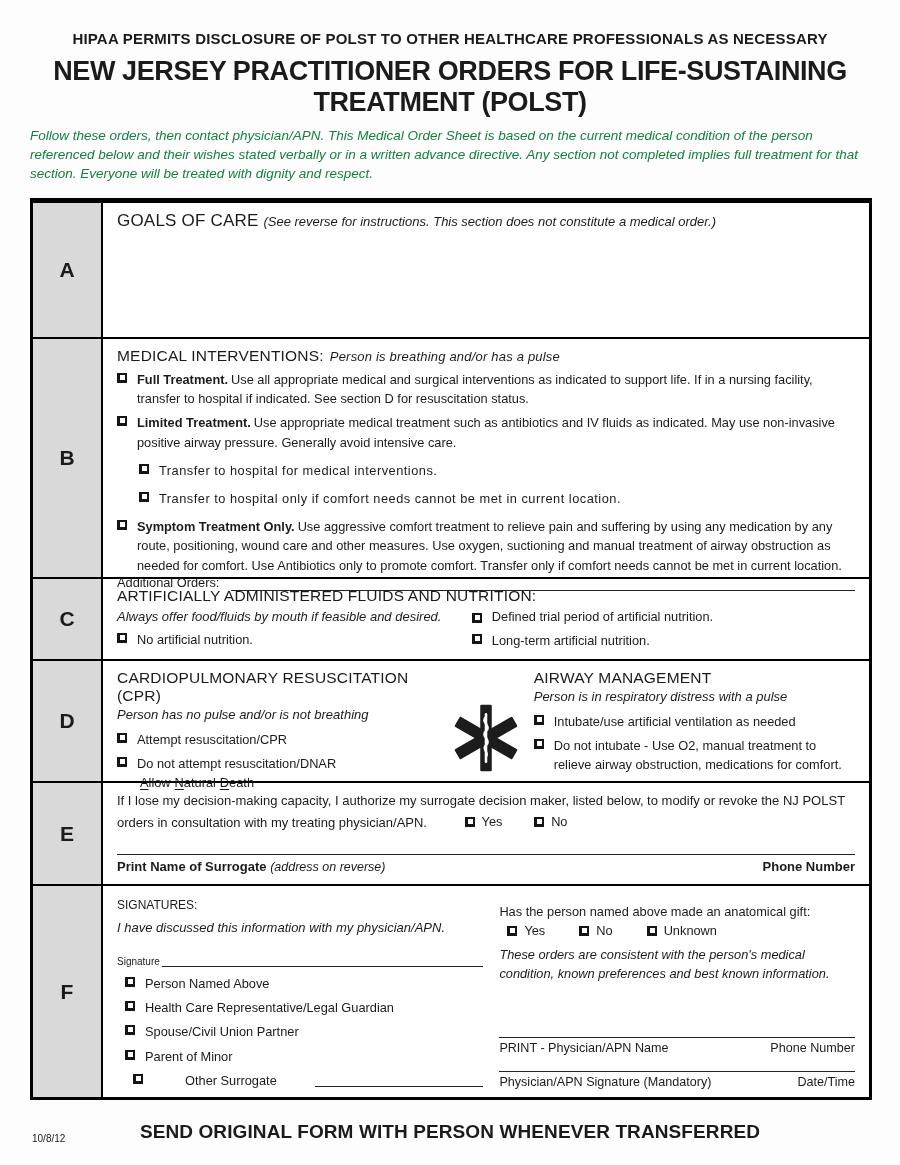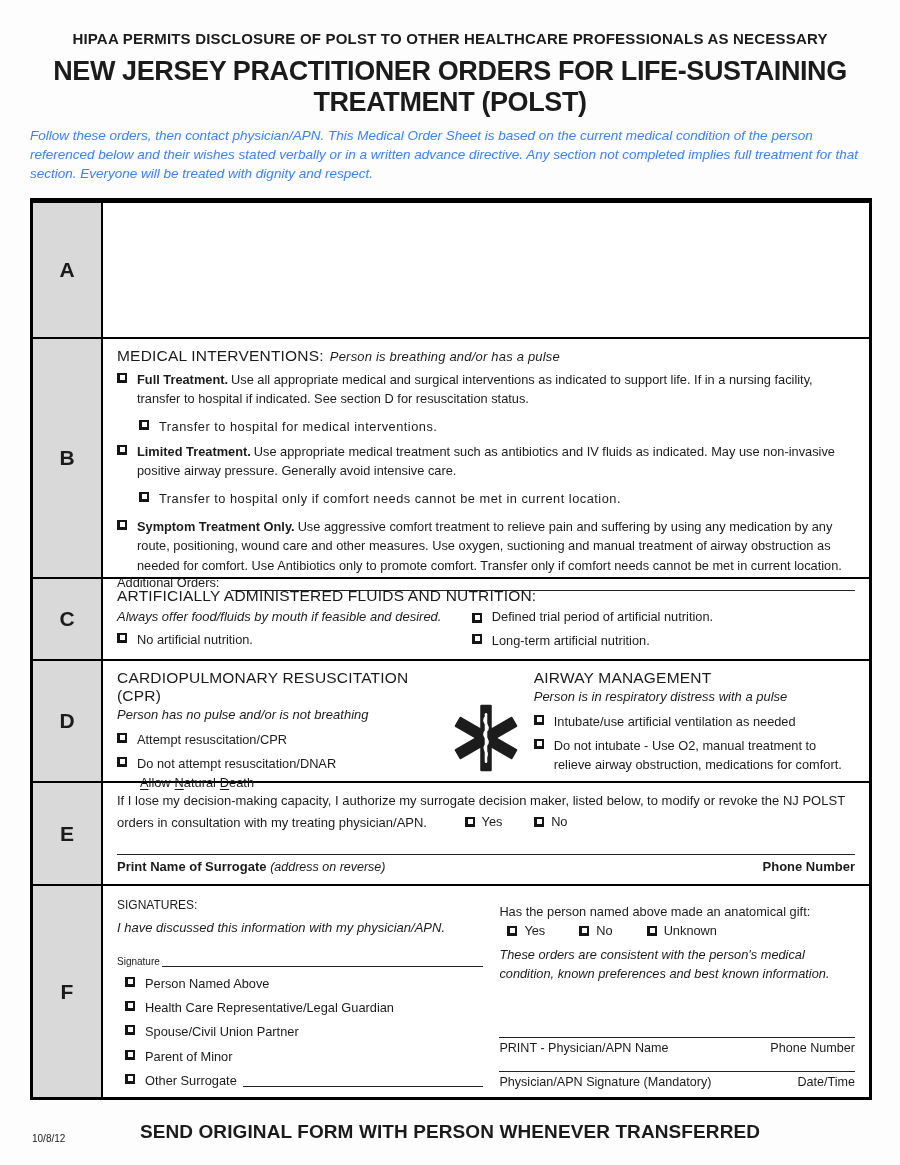--- a/index.html
+++ b/index.html
@@ -20,21 +20,21 @@
   }
   .title {
     margin-top:9px;
     text-align:center;
     font-size:27px; font-weight:800; letter-spacing:-0.4px;
   }
   .intro {
     margin:8px 30px 0 30px;
     font-style:italic;
     font-size:13.5px; line-height:1.42;
-    color:#3b82f6;
+    color:#15803d;
   }
   .toprule {
     margin:15px 28px 0 30px;
     border-top:3px solid #000;
   }
   .person-row {
     display:flex; justify-content:space-between;
     margin:5px 30px 0 30px;
     font-size:14px; font-weight:700;
   }
@@ -133,46 +133,50 @@
     <span>Date of Birth</span>
   </div>
 
   <div class="formtable">
 
     <div class="row" style="height:136px;">
       <div class="letter-cell">
         <span>A</span>
       </div>
       <div class="content-cell">
+        <div class="sec-title" style="font-size:17px;">
+          <span>GOALS OF CARE</span>
+          <span class="note">(See reverse for instructions. This section does not constitute a medical order.)</span>
+        </div>
         <div style="height:92px;"></div>
       </div>
     </div>
 
     <div class="row" style="height:240px;">
       <div class="letter-cell">
         <span>B</span>
       </div>
       <div class="content-cell" style="display:flex;flex-direction:column;">
         <div class="sec-title" style="font-size:15.5px;">
           <span>MEDICAL INTERVENTIONS:</span><span class="sub-italic">Person is breathing and/or has a pulse</span>
         </div>
 
         <div class="item">
           <span class="cb"></span>
           <span class="txt"><b>Full Treatment.</b><span>Use all appropriate medical and surgical interventions as indicated to support life. If in a nursing facility, transfer to hospital if indicated. See section D for resuscitation status.</span></span>
         </div>
 
+        <div class="item">
+          <span class="cb"></span>
+          <span class="txt"><b>Limited Treatment.</b><span>Use appropriate medical treatment such as antibiotics and IV fluids as indicated. May use non-invasive positive airway pressure. Generally avoid intensive care.</span></span>
+        </div>
+
         <div class="item sub-item">
           <span class="cb"></span>
           <span class="txt">Transfer to hospital for medical interventions.</span>
-        </div>
-
-        <div class="item">
-          <span class="cb"></span>
-          <span class="txt"><b>Limited Treatment.</b><span>Use appropriate medical treatment such as antibiotics and IV fluids as indicated. May use non-invasive positive airway pressure. Generally avoid intensive care.</span></span>
         </div>
 
         <div class="item sub-item">
           <span class="cb"></span>
           <span class="txt">Transfer to hospital only if comfort needs cannot be met in current location.</span>
         </div>
 
         <div class="item" style="margin-top:9px;">
           <span class="cb"></span>
           <span class="txt"><b>Symptom Treatment Only.</b><span>Use aggressive comfort treatment to relieve pain and suffering by using any medication by any route, positioning, wound care and other measures. Use oxygen, suctioning and manual treatment of airway obstruction as needed for comfort. Use Antibiotics only to promote comfort. Transfer only if comfort needs cannot be met in current location.</span></span>
@@ -313,21 +317,21 @@
               <span class="txt">Health Care Representative/Legal Guardian</span>
             </div>
             <div class="item" style="margin-left:8px;">
               <span class="cb"></span>
               <span class="txt">Spouse/Civil Union Partner</span>
             </div>
             <div class="item" style="margin-left:8px;">
               <span class="cb"></span>
               <span class="txt">Parent of Minor</span>
             </div>
-            <div class="item" style="margin-left:8px;">
+            <div class="item" style="margin-left:16px;gap:32px;">
               <span class="cb"></span>
               <span class="txt">Other Surrogate</span>
               <span class="fill-line"></span>
             </div>
           </div>
 
           <div class="f-right">
             <div class="f-gift">Has the person named above made an anatomical gift:</div>
             <div class="gift-opts">
               <span class="opt">

